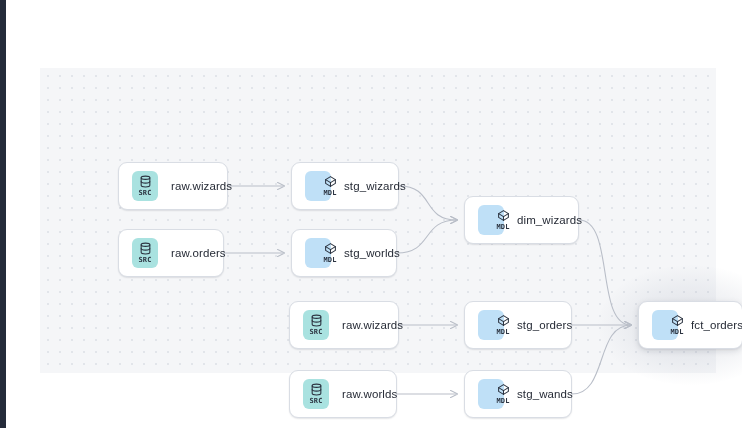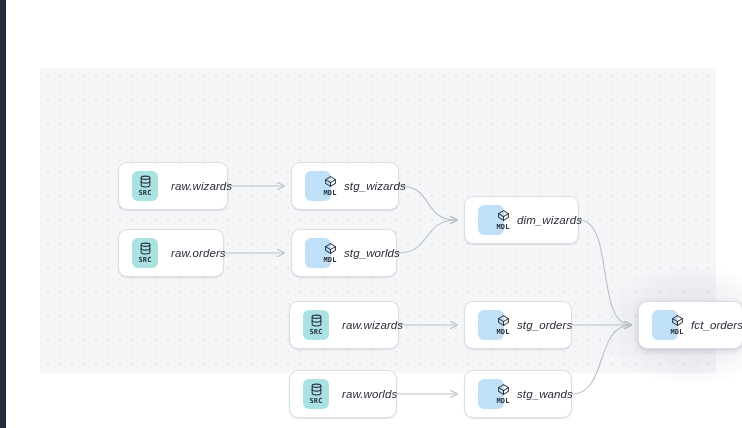--- a/index.html
+++ b/index.html
@@ -78,21 +78,20 @@
     color: #2b3340;
     line-height: 9px;
     margin-top: 1px;
   }
 
   .node-label {
     font-size: 11.5px;
     color: #262b36;
     white-space: nowrap;
     letter-spacing: 0.1px;
-    font-style: italic;
   }
 </style>
 </head>
 <body>
 
 <div id="app">
 
   <div id="rail"></div>
 
   <div id="canvas"></div>

